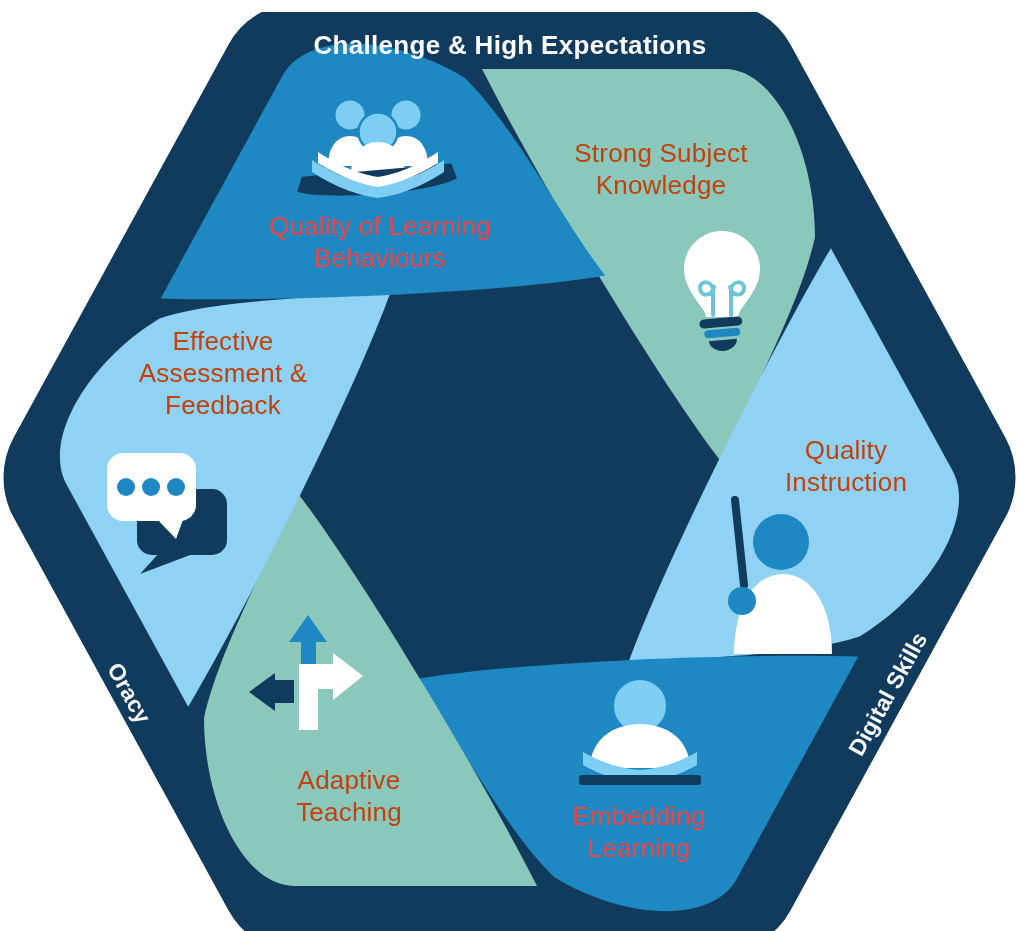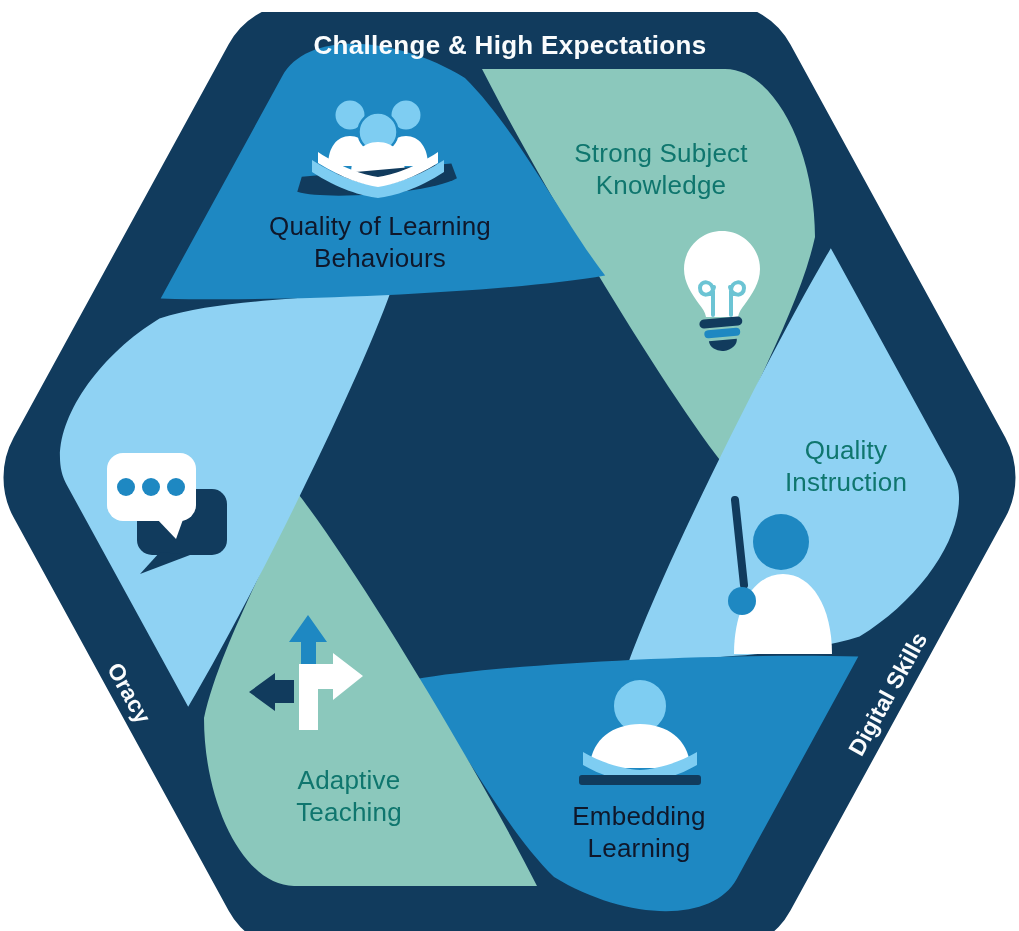--- a/index.html
+++ b/index.html
@@ -2,22 +2,22 @@
 <html><head>
 <meta charset="utf-8">
 <style>
   html,body{margin:0;padding:0;background:#ffffff;}
   body{font-family:"Liberation Sans", sans-serif;}
   .stage{position:relative;width:1019px;height:931px;margin:12px auto;overflow:hidden;}
   .stage svg{position:absolute;left:0;top:0;}
   .label{position:absolute;text-align:center;white-space:pre-line;line-height:1.24;
          transform:translate(-50%,-50%);pointer-events:none;}
   .seg-label{font-size:26px;font-weight:400;letter-spacing:.2px;}
-  .seg-label.dark{color:#0f766e;}
-  .seg-label.light{color:#0f172a;}
+  .seg-label.dark{color:#c2410c;}
+  .seg-label.light{color:#ef4444;}
   .banner{font-size:26px;font-weight:700;color:#FAFCFD;letter-spacing:.3px;white-space:nowrap;}
   .edge-label{font-size:23px;font-weight:700;color:#FAFCFD;white-space:nowrap;}
   .edge-label.left{transform:translate(-50%,-50%) rotate(61deg);}
   .edge-label.right{transform:translate(-50%,-50%) rotate(-61deg);}
 </style>
 </head>
 <body>
 
 <div class="stage">
 
@@ -105,16 +105,19 @@
 
   <div class="label seg-label dark" style="left:846px;top:454px;">Quality
 Instruction</div>
 
   <div class="label seg-label dark" style="left:349px;top:784px;">Adaptive
 Teaching</div>
 
   <div class="label seg-label light" style="left:639px;top:820px;">Embedding
 Learning</div>
 
+  <div class="label seg-label dark" style="left:223px;top:361px;">Effective
+Assessment &amp;
+Feedback</div>
 
   <div class="label seg-label light" style="left:380px;top:230px;">Quality of Learning
 Behaviours</div>
 </div>
 
 </body></html>

